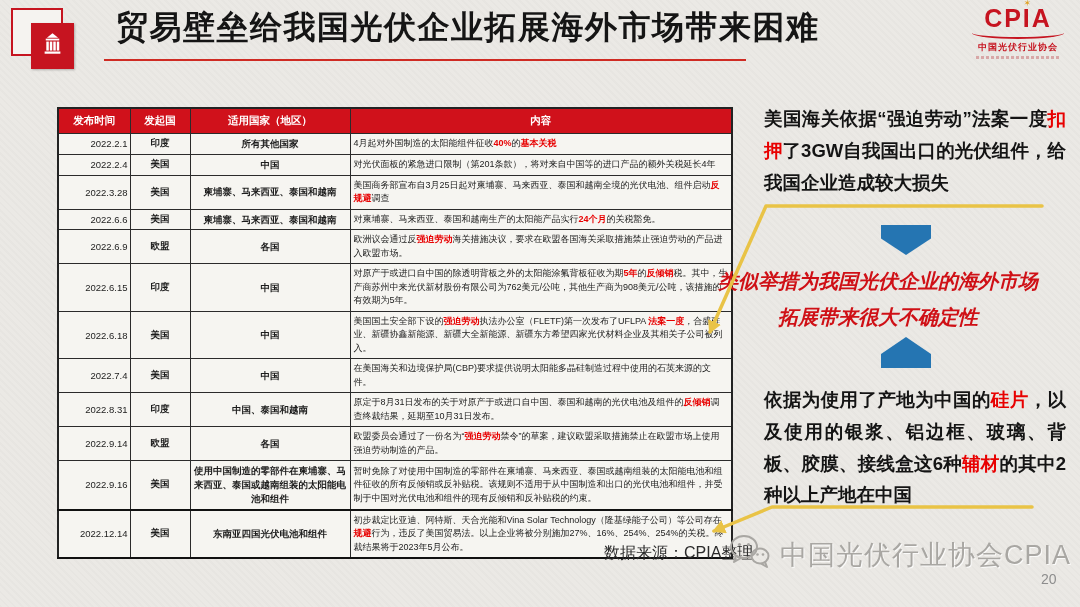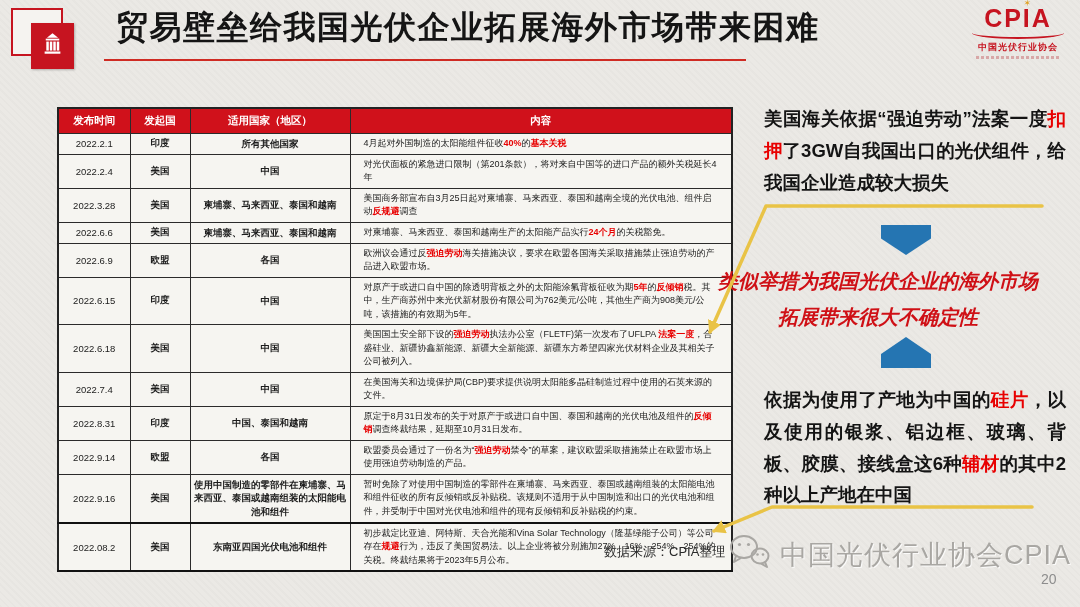--- a/index.html
+++ b/index.html
@@ -30,30 +30,30 @@
               background:repeating-linear-gradient(90deg,#d8a7a7 0 3px, transparent 3px 5px); }
 
   .subtitle { position:absolute; left:95px; top:83px; font-size:15px; font-weight:700; color:#e60000;
               letter-spacing:0.5px; white-space:nowrap; }
 
   
   .tbl-wrap { position:absolute; left:57px; top:107px; }
   table { border-collapse:collapse; width:674px; table-layout:fixed; }
   th { background:#d0111b; color:#fff; font-size:10.5px; font-weight:700;
        border:1px solid #2b2b2b; padding:5px 2px; }
-  td { border:1px solid #2b2b2b; background:#f6f5f1; padding:3px 13px; vertical-align:middle; color:#1c1c1c; }
-  td.date   { font-size:9.5px; text-align:center; white-space:nowrap; padding:3px 2px; }
+  td { border:1px solid #2b2b2b; background:#f6f5f1; padding:3px 3px; vertical-align:middle; color:#1c1c1c; }
+  td.date   { font-size:9.5px; text-align:right; white-space:nowrap; padding:3px 2px; }
   td.init   { font-size:9.5px; font-weight:700; text-align:center; }
   td.target { font-size:9.5px; font-weight:700; text-align:center; line-height:1.45; padding:3px 3px; }
   td.content{ font-size:9px;  line-height:1.5;margin-top:12px; }
   table { border:2px solid #222; }
   tr.highlight td { border-top:2px solid #111; border-bottom:2px solid #111; }
   .seg-red { color:#e80000; font-weight:700; }
 
-  .source-note { position:absolute; left:604px; top:543px; font-size:13px; color:#2a2a2a; }
+  .source-note { position:absolute; left:604px; top:543px; font-size:16px; color:#2a2a2a; }
 
   
   .rp-block { position:absolute; width:302px; font-size:18.5px; font-weight:700; color:#141414;
               line-height:1.72; text-align:justify; }
   .rp1 { left:764px; top:103px; }
   .rp2 { left:764px; top:384px; }
   .rp-mid { position:absolute; left:716px; top:263px; width:324px; font-size:20px; font-weight:700;
             font-style:italic; color:#cf1016; line-height:1.8; text-align:center; }
   .arrow-blue { position:absolute; background:#2575b2; }
   .arrow-down { left:881px; top:225px; width:50px; height:30px;
@@ -180,21 +180,21 @@
             <td class="target">各国</td>
             <td class="content"><span>欧盟委员会通过了一份名为“</span><span class="seg-red">强迫劳动</span><span>禁令”的草案，建议欧盟采取措施禁止在欧盟市场上使用强迫劳动制造的产品。</span></td>
           </tr>
           <tr>
             <td class="date">2022.9.16</td>
             <td class="init">美国</td>
             <td class="target">使用中国制造的零部件在柬埔寨、马来西亚、泰国或越南组装的太阳能电池和组件</td>
             <td class="content"><span>暂时免除了对使用中国制造的零部件在柬埔寨、马来西亚、泰国或越南组装的太阳能电池和组件征收的所有反倾销或反补贴税。该规则不适用于从中国制造和出口的光伏电池和组件，并受制于中国对光伏电池和组件的现有反倾销和反补贴税的约束。</span></td>
           </tr>
           <tr class="highlight">
-            <td class="date">2022.08.2</td>
+            <td class="date">2022.12.14</td>
             <td class="init">美国</td>
             <td class="target">东南亚四国光伏电池和组件</td>
             <td class="content"><span>初步裁定比亚迪、阿特斯、天合光能和Vina Solar Technology（隆基绿能子公司）等公司存在</span><span class="seg-red">规避</span><span>行为，违反了美国贸易法。以上企业将被分别施加27%、16%、254%、254%的关税。终裁结果将于2023年5月公布。</span></td>
           </tr>
         </tbody>
     </table>
   </div>
 
   <div class="source-note">数据来源：CPIA整理</div>
 

